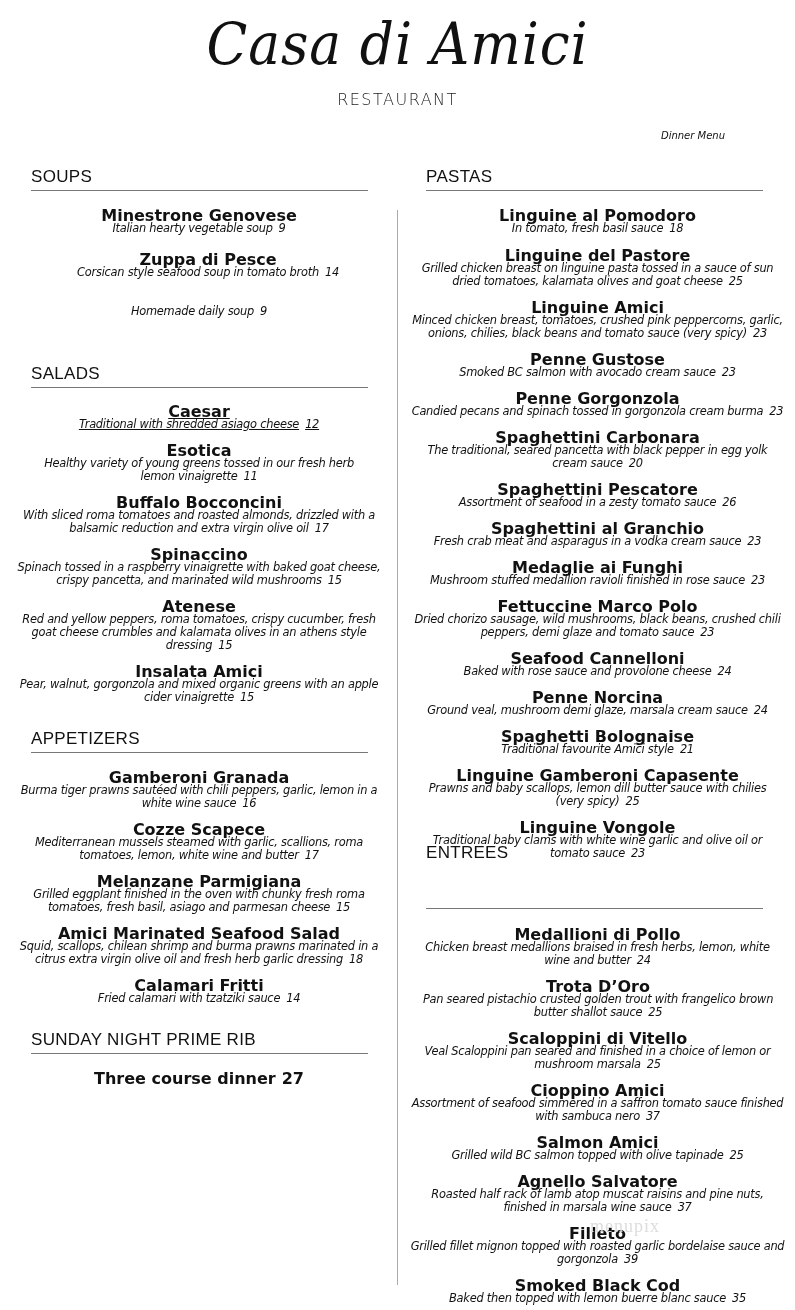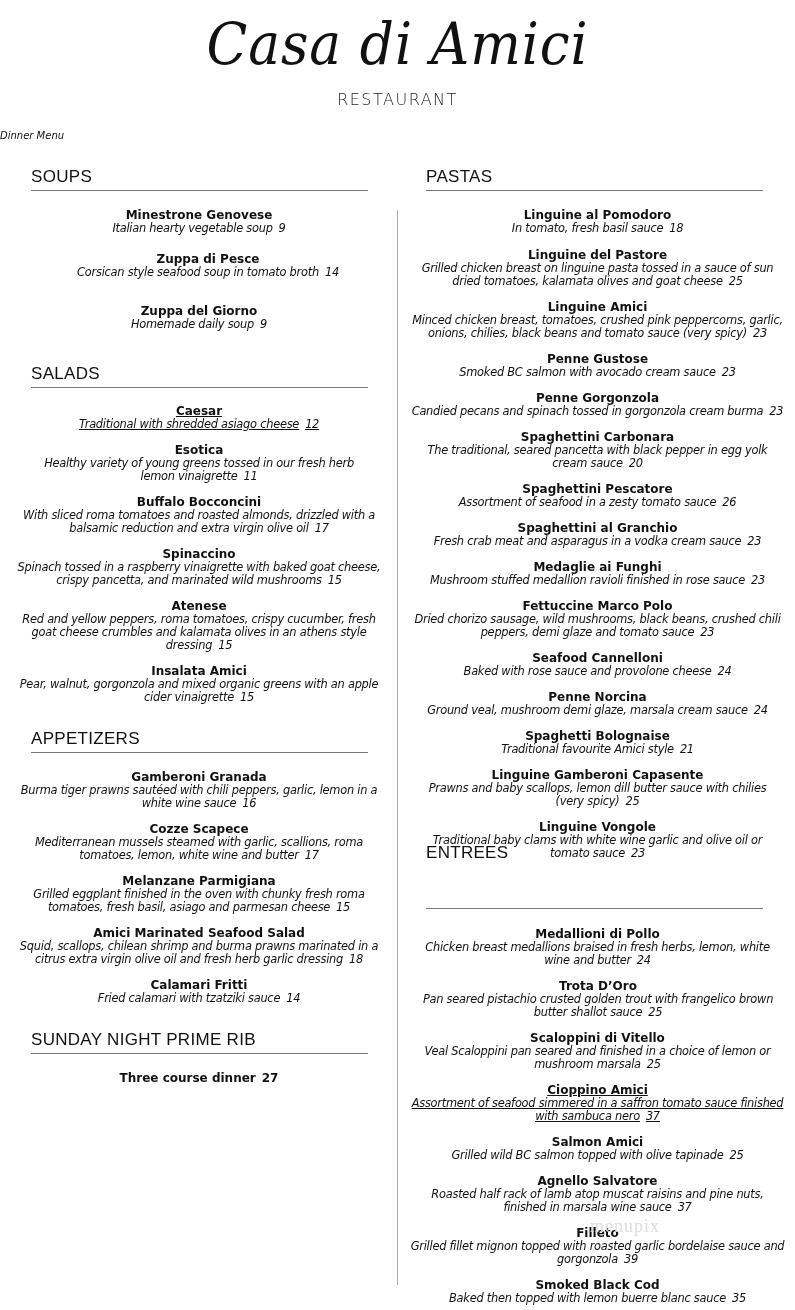--- a/index.html
+++ b/index.html
@@ -1,23 +1,23 @@
 <!DOCTYPE html>
 <html><head>
 <meta charset="utf-8">
 <style>
   html, body { margin: 0; padding: 0; background: #ffffff; }
   body { width: 795px; height: 1310px; position: relative; overflow: hidden; color: #111; font-family: "DejaVu Sans", sans-serif; }
   .logo { position: absolute; left: 0; top: 4px; width: 795px; text-align: center; font-family: "DejaVu Serif", serif; font-style: italic; font-size: 58px; letter-spacing: 1px; color: #111; line-height: 80px; transform: scaleX(0.92); }
   .subtitle { position: absolute; left: 0; top: 90px; width: 795px; text-align: center; font-family: "DejaVu Sans", sans-serif; font-size: 16px; letter-spacing: 1.5px; color: #222; font-weight: 300; }
-  .menu-type { position: absolute; left: 0; top: 130px; width: 725px; text-align: left; font-family: "DejaVu Sans", sans-serif; font-style: italic; font-size: 10px; color: #111; }
+  .menu-type { position: absolute; left: 0; top: 130px; width: 725px; text-align: right; font-family: "DejaVu Sans", sans-serif; font-style: italic; font-size: 10px; color: #111; }
   .section-title { position: absolute; font-family: "Liberation Sans", sans-serif; font-size: 17px; color: #111; letter-spacing: 0.3px; }
   .section-rule { position: absolute; height: 0; border-top: 1.5px solid #777; }
   .item { position: absolute; text-align: center; }
-  .item-name { font-family: "DejaVu Sans", sans-serif; font-weight: bold; font-size: 12px; line-height: 13px; color: #111; display: block; }
+  .item-name { font-family: "DejaVu Sans", sans-serif; font-weight: bold; font-size: 16px; line-height: 13px; color: #111; display: block; }
   .item-desc { font-family: "DejaVu Sans", sans-serif; font-style: italic; font-size: 11.4px; line-height: 13px; color: #111; display: block; letter-spacing: -0.25px; }
   .item-price { font-style: italic; margin-left: 6px; }
   .divider { position: absolute; left: 397px; top: 210px; width: 0; height: 1075px; border-left: 1px solid #aaa; }
   .watermark { position: absolute; left: 590px; top: 1216px; font-family: Liberation Serif, serif; font-size: 18px; color: #ddd; letter-spacing: 1px; }
 </style>
 </head>
 <body>
 
 <div class="logo">Casa di Amici</div>
 <div class="subtitle">RESTAURANT</div>
@@ -32,21 +32,20 @@
 
   <div class="item" style="left:0; top:209px; width:398px;">
     <span class="item-name">Minestrone Genovese</span>
     <span class="item-desc"><span>Italian hearty vegetable soup</span><span class="item-price">9</span></span>
   </div>
   <div class="item" style="left:0; top:253px; width:416px;">
     <span class="item-name">Zuppa di Pesce</span>
     <span class="item-desc"><span>Corsican style seafood soup in tomato broth</span><span class="item-price">14</span></span>
   </div>
   <div class="item" style="left:0; top:305px; width:398px;">
-    <span class="item-name">Zuppa del Giorno</span>
     <span class="item-desc"><span>Homemade daily soup</span><span class="item-price">9</span></span>
   </div>
 
   <div class="section-title" style="left:31px; top:364px;">SALADS</div>
   <div class="section-rule" style="left:31px; top:387px; width:337px;"></div>
 
   <div class="item" style="left:0; top:405px; width:398px;text-decoration:underline;">
     <span class="item-name">Caesar</span>
     <span class="item-desc"><span>Traditional with shredded asiago cheese</span><span class="item-price">12</span></span>
   </div>
@@ -177,21 +176,21 @@
     <span class="item-desc"><span>Chicken breast medallions braised in fresh herbs, lemon, white wine and butter</span><span class="item-price">24</span></span>
   </div>
   <div class="item" style="left:408px; top:980px; width:380px;">
     <span class="item-name">Trota D’Oro</span>
     <span class="item-desc"><span>Pan seared pistachio crusted golden trout with frangelico brown butter shallot sauce</span><span class="item-price">25</span></span>
   </div>
   <div class="item" style="left:410px; top:1032px; width:375px;">
     <span class="item-name">Scaloppini di Vitello</span>
     <span class="item-desc"><span>Veal Scaloppini pan seared and finished in a choice of lemon or mushroom marsala</span><span class="item-price">25</span></span>
   </div>
-  <div class="item" style="left:402px; top:1084px; width:391px;text-decoration:underline;">
+  <div class="item" style="left:402px; top:1084px; width:391px;">
     <span class="item-name">Cioppino Amici</span>
     <span class="item-desc"><span>Assortment of seafood simmered in a saffron tomato sauce finished with sambuca nero</span><span class="item-price">37</span></span>
   </div>
   <div class="item" style="left:400px; top:1136px; width:395px;">
     <span class="item-name">Salmon Amici</span>
     <span class="item-desc"><span>Grilled wild BC salmon topped with olive tapinade</span><span class="item-price">25</span></span>
   </div>
   <div class="item" style="left:420px; top:1175px; width:355px;">
     <span class="item-name">Agnello Salvatore</span>
     <span class="item-desc"><span>Roasted half rack of lamb atop muscat raisins and pine nuts, finished in marsala wine sauce</span><span class="item-price">37</span></span>

